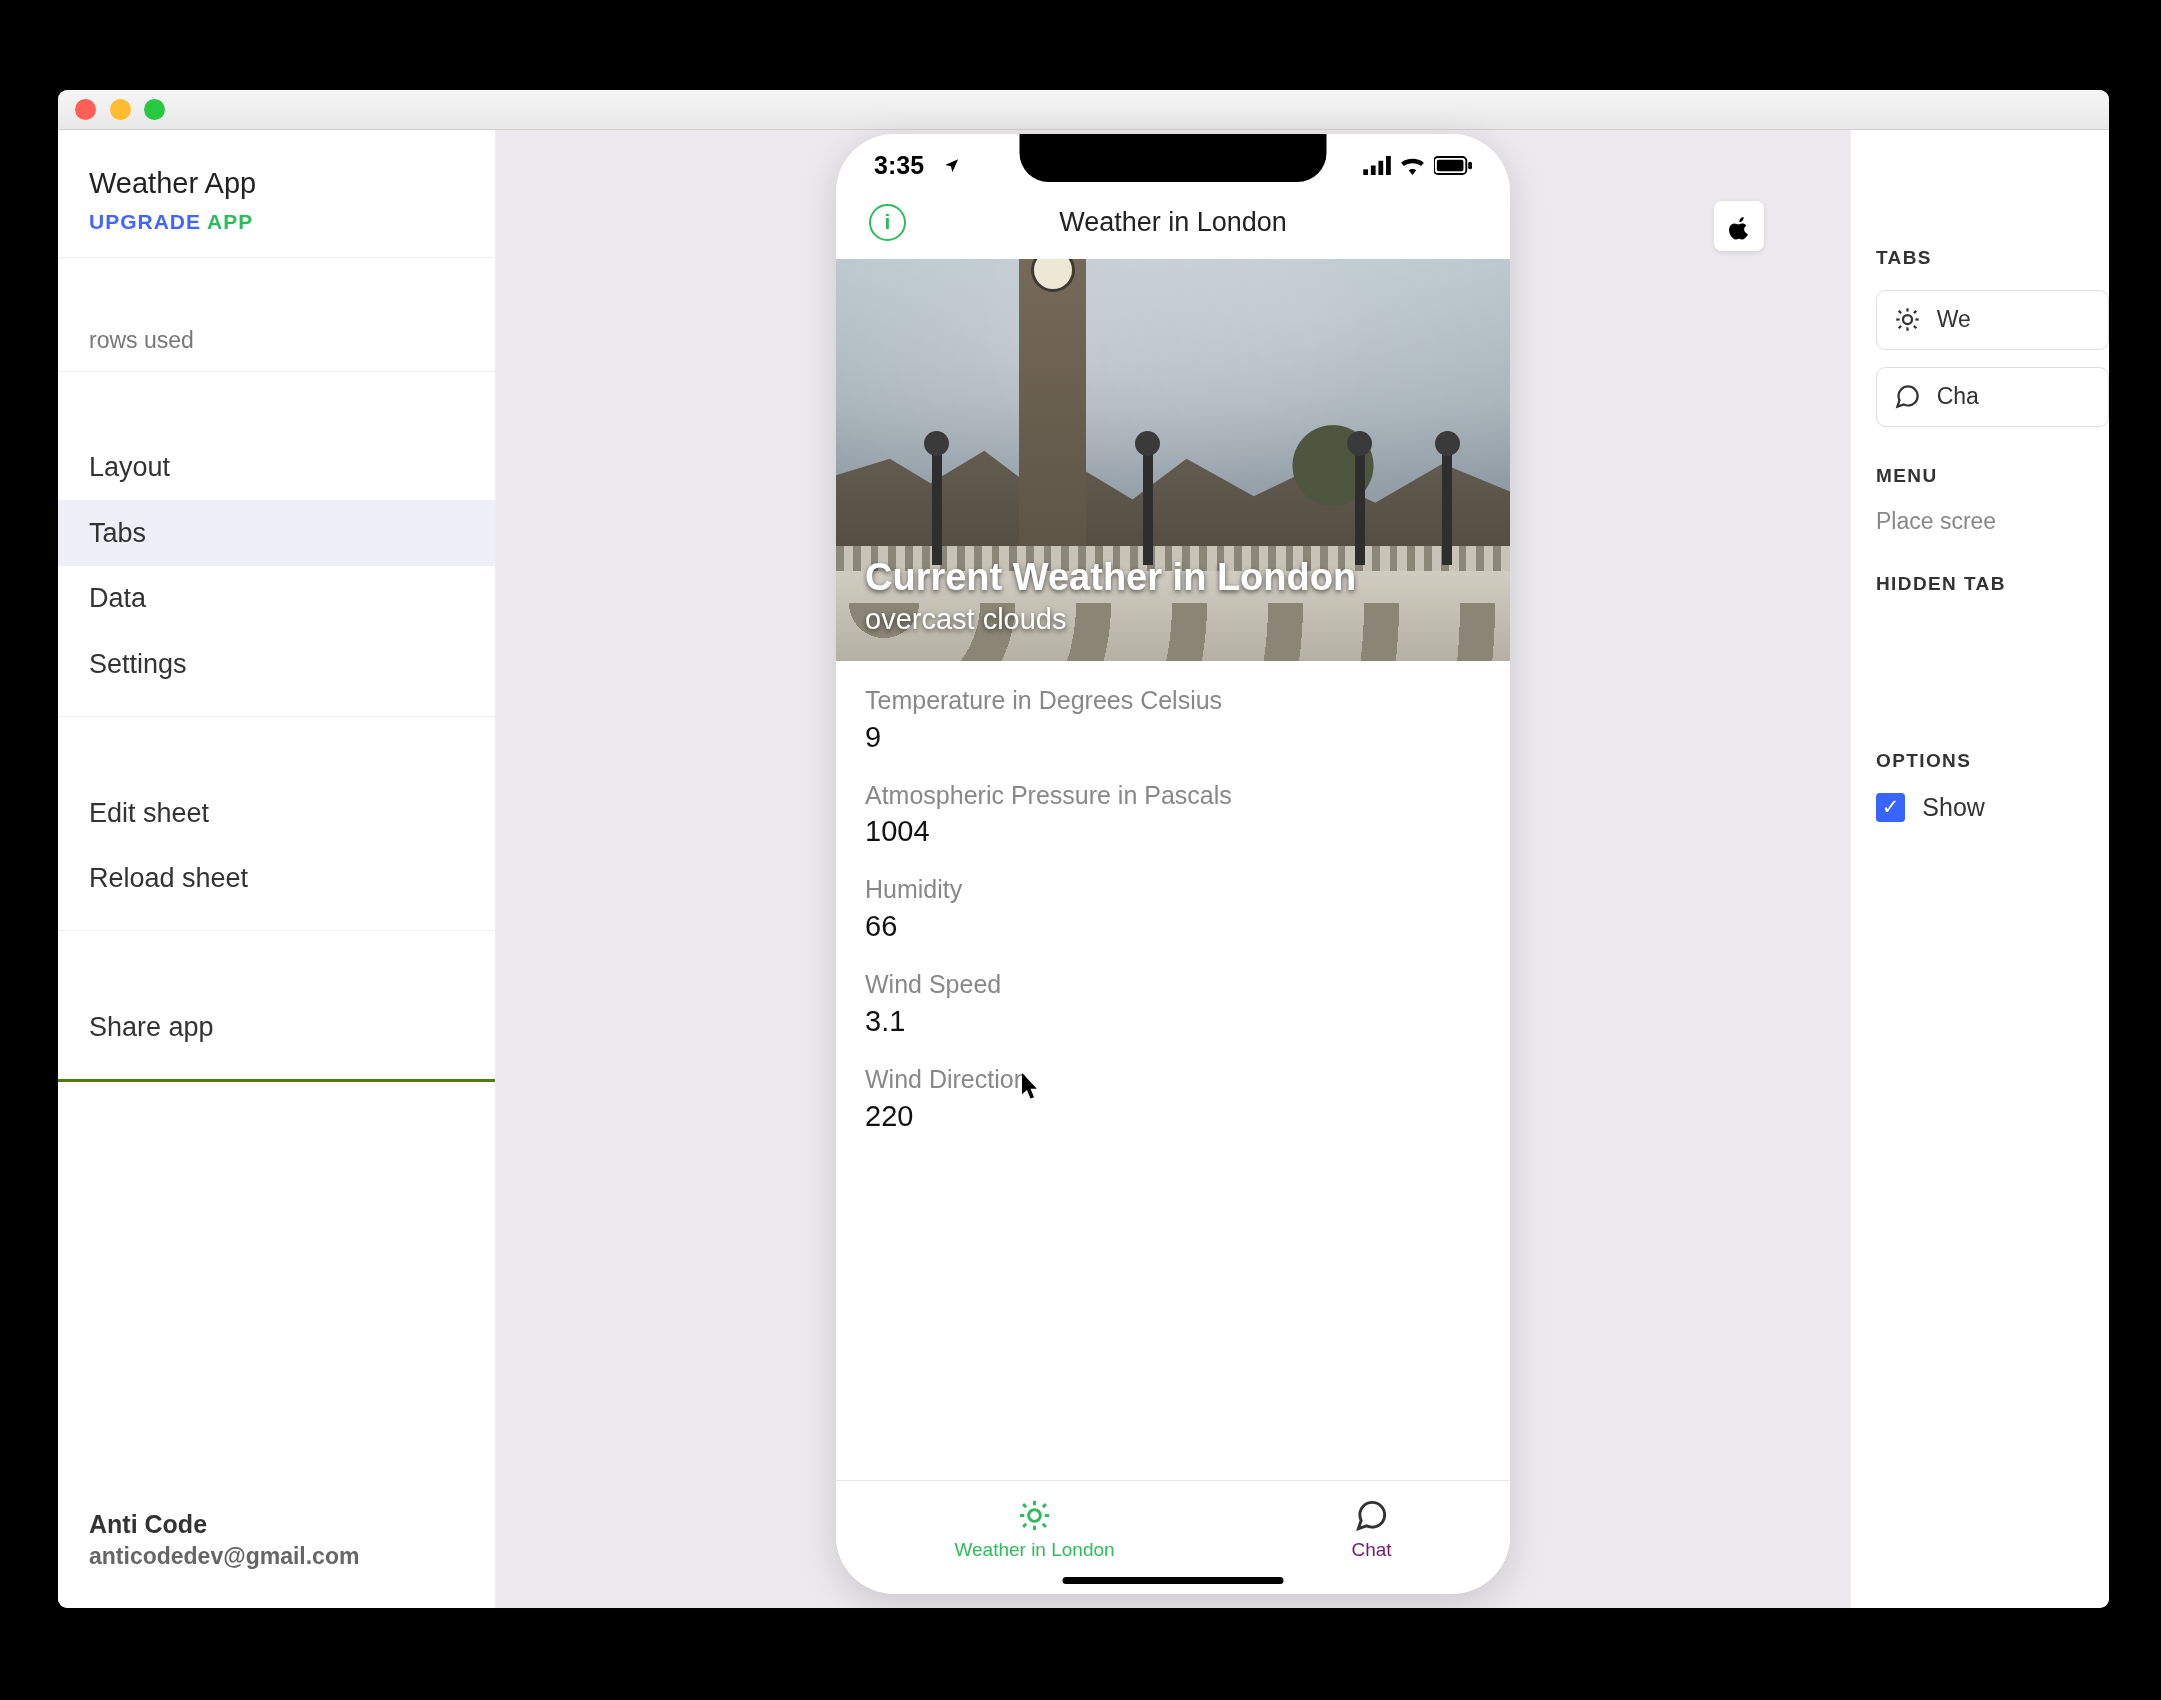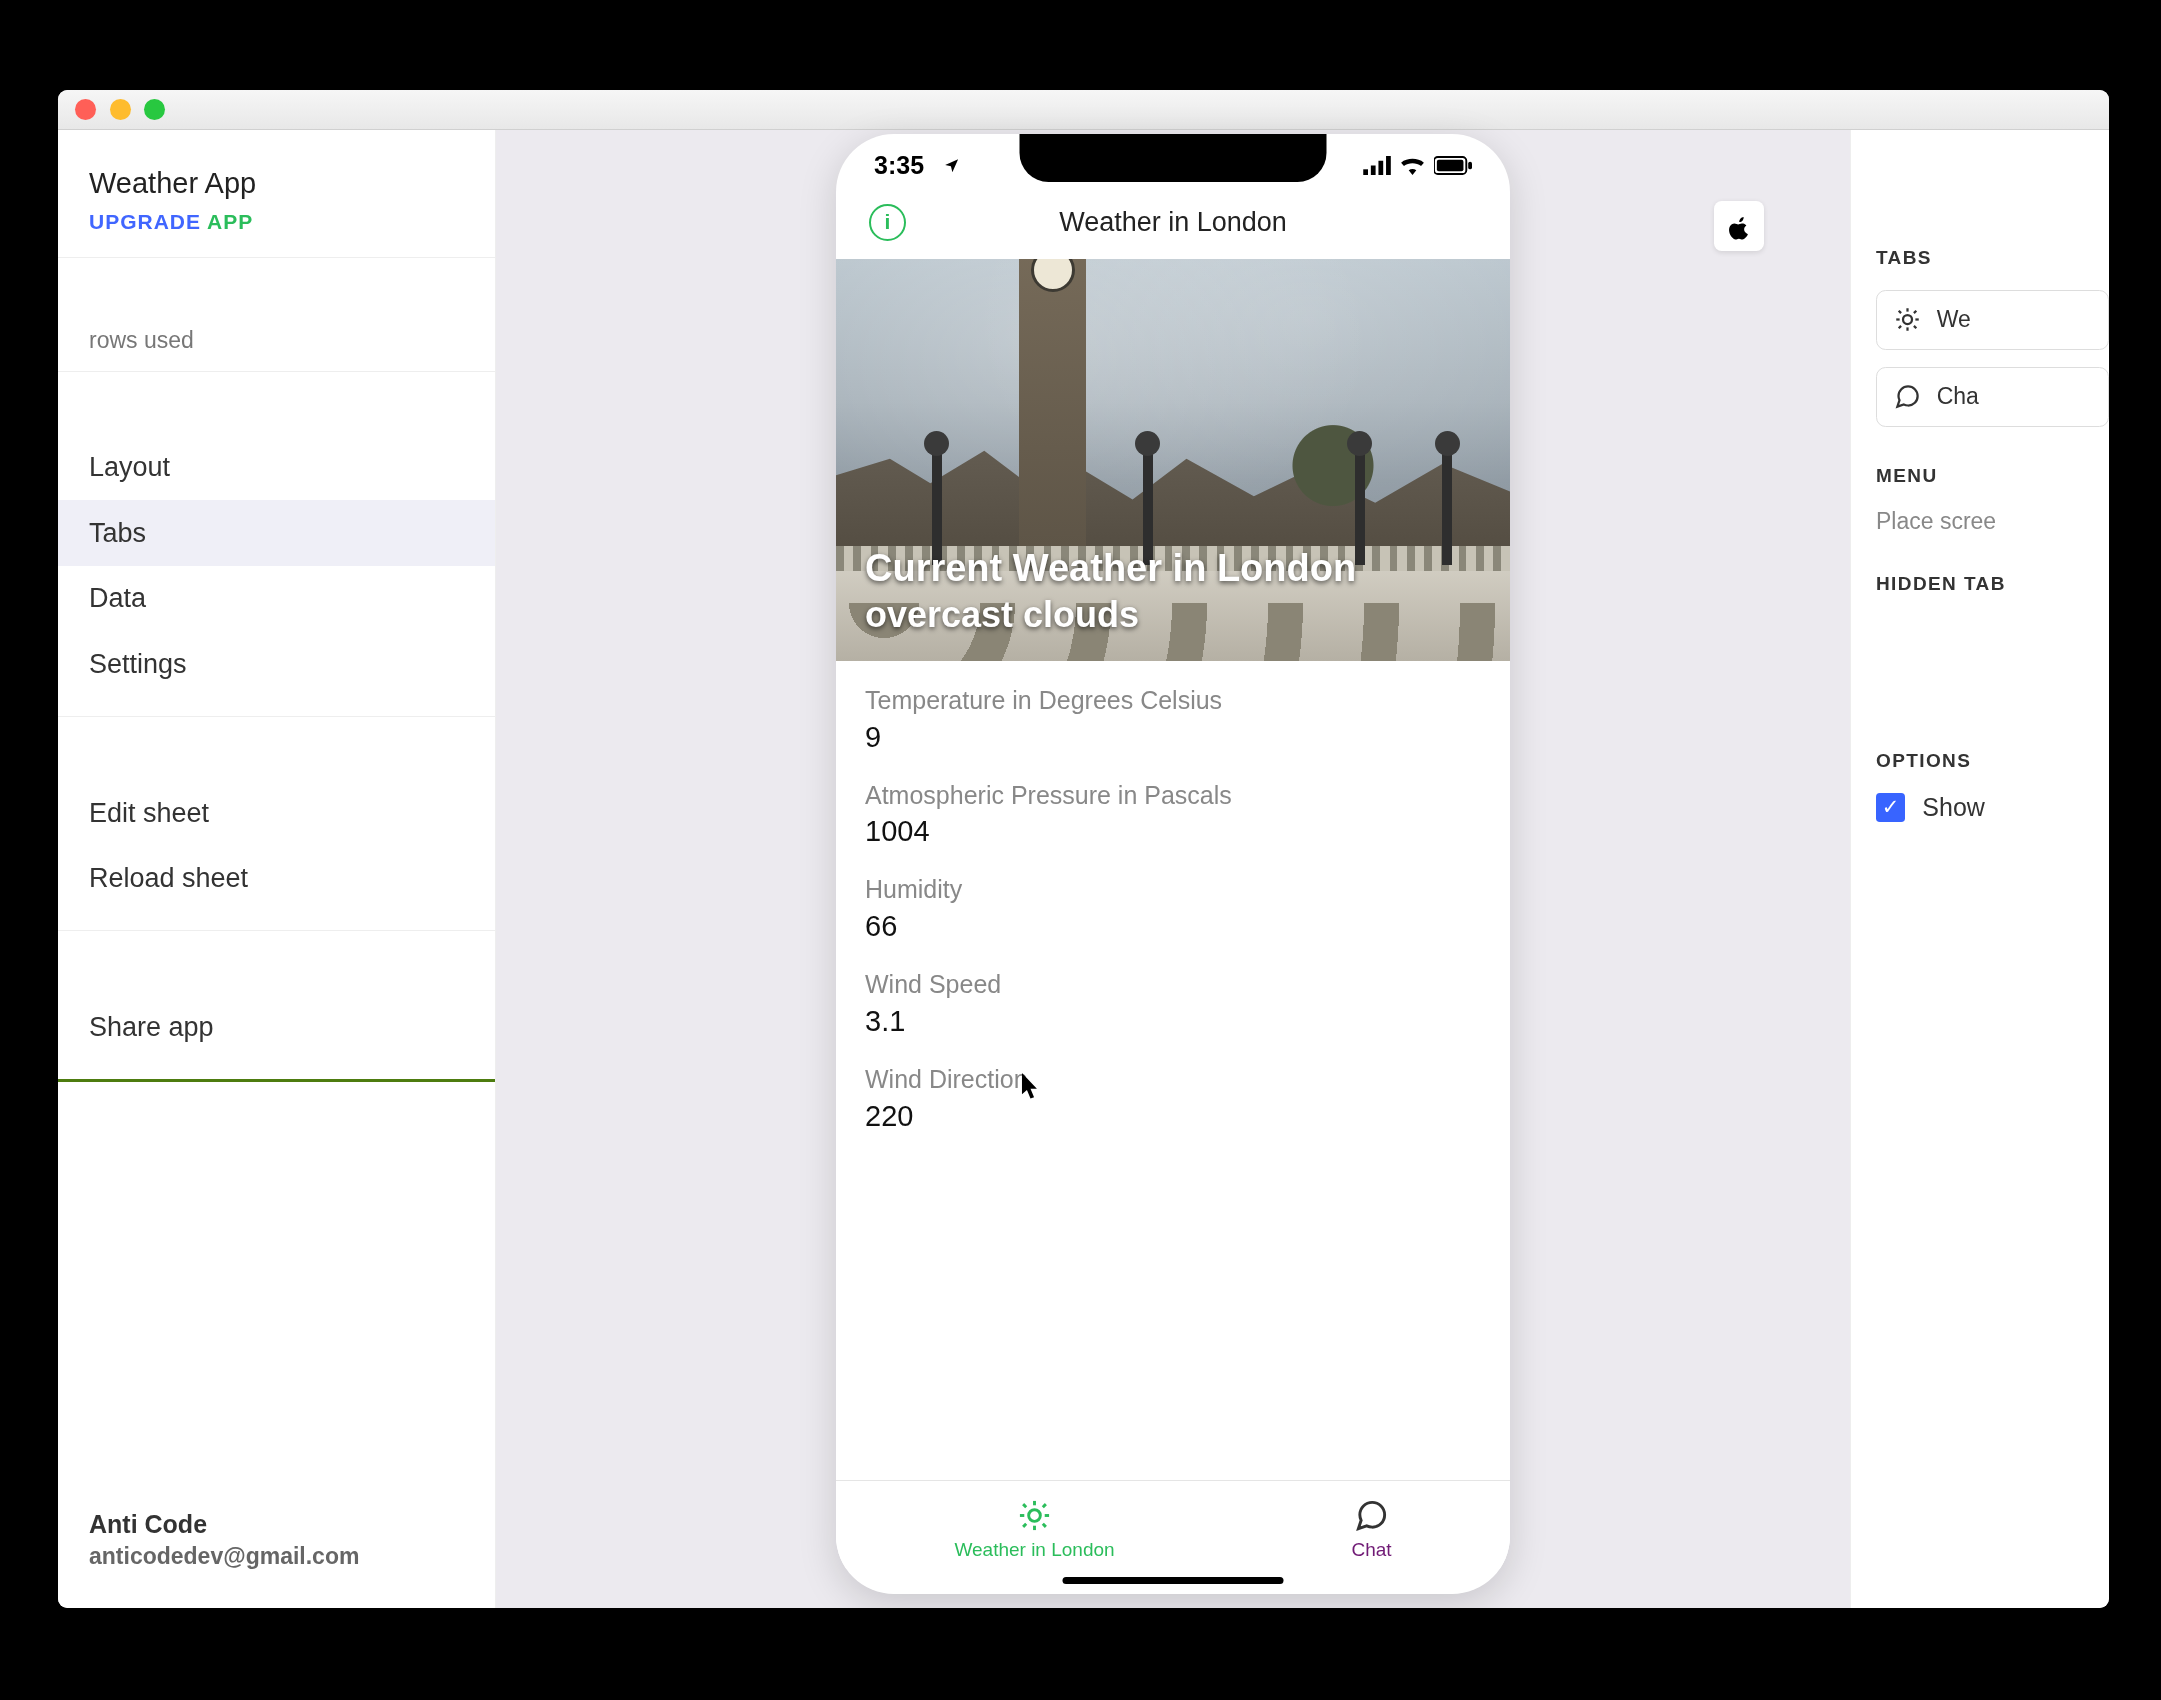--- a/index.html
+++ b/index.html
@@ -53,21 +53,21 @@
 .buildings { position: absolute; bottom: 96px; left: 0; right: 0; height: 163px; background: linear-gradient(180deg,#6a6358 0%,#524b40 100%); clip-path: polygon(0 45%, 8% 35%, 14% 50%, 22% 30%, 30% 55%, 36% 40%, 44% 60%, 52% 35%, 62% 58%, 70% 42%, 80% 62%, 90% 38%, 100% 55%, 100% 100%, 0 100%); }
 .bridge { position: absolute; bottom: 0; left: 0; right: 0; height: 115px; background: linear-gradient(180deg,#d8d4c9 0%,#b5b0a4 100%); }
 .bridge-rail { position: absolute; top: 0; left: 0; right: 0; height: 25px; background: repeating-linear-gradient(90deg,#8a8779 0 7.7px,#c7c3b6 7.7px 17.3px); }
 .bridge-arches { position: absolute; bottom: 0; left: 0; right: 0; height: 58px; background: repeating-radial-gradient(circle at 48px 0,#8a8575 0 35px, transparent 35px 96px); }
 .lamp { position: absolute; bottom: 96px; width: 9.6px; height: 115px; background: #2e2e2e; }
 .lamp::after { content: ""; position: absolute; top: -19px; left: -7.7px; width: 25px; height: 25px; border-radius: 50%; background: #3a3a3a; }
 .lamp.l1 { left: 96px; } .lamp.l2 { left: 307px; } .lamp.l3 { left: 519px; } .lamp.l4 { right: 58px; }
 .tree { position: absolute; right: 134px; bottom: 115px; width: 86px; height: 134px; background: radial-gradient(circle at 50% 40%,#4e5640 0 40px,transparent 41px); }
 .hero-text { position: absolute; left: 29px; bottom: 25px; color: #fff; text-shadow: 0 1.9px 5.8px rgba(0,0,0,0.6); z-index: 5; }
 .hero-title { font-size: 38px; font-weight: 700; margin-bottom: 3.8px; }
-.hero-sub { font-size: 36px; font-weight: 700; }
+.hero-sub { font-size: 29px; font-weight: 400; }
 
 .fields { padding: 25px 29px 9.6px; }
 .field { margin-bottom: 27px; }
 .field-label { font-size: 25px; color: #888; margin-bottom: 5.8px; }
 .field-value { font-size: 29px; color: #111; font-weight: 500; }
 
 .phone-tabs { position: absolute; bottom: 25px; left: 0; right: 0; border-top: 1px solid #e5e5e5; padding: 17.3px 0 7.7px; display: flex; justify-content: space-around; background: #fff; }
 .ptab { display: flex; flex-direction: column; align-items: center; gap: 5.8px; cursor: pointer; }
 .ptab-label { font-size: 19px; }
 .ptab.active { color: #2bbd5b; }

